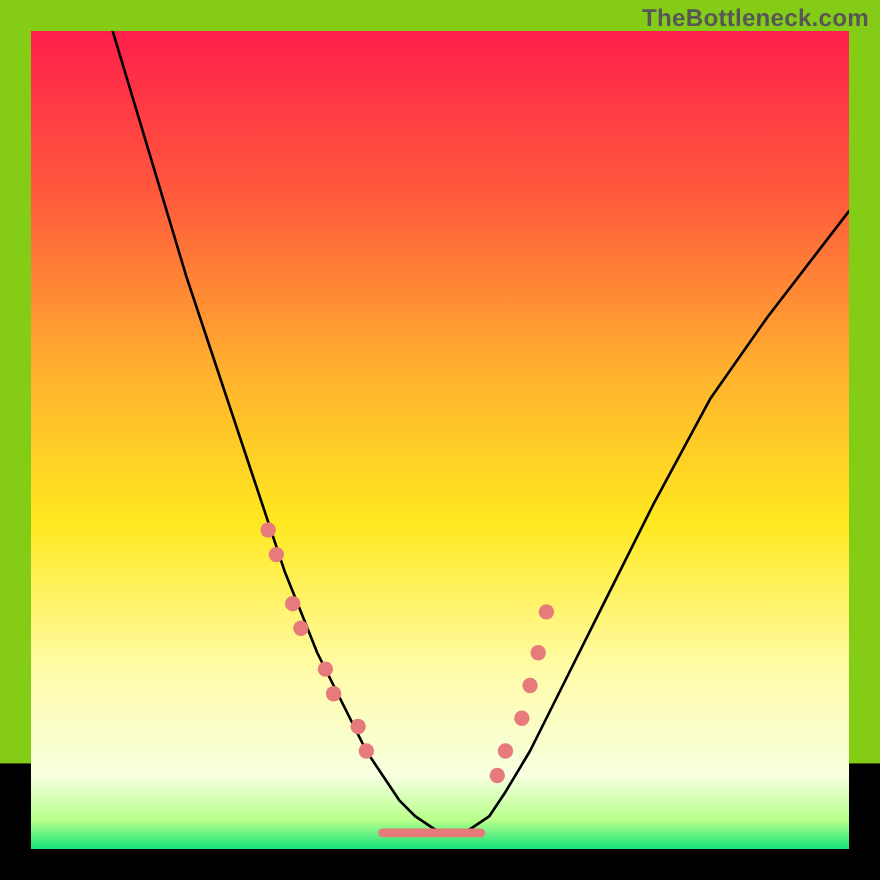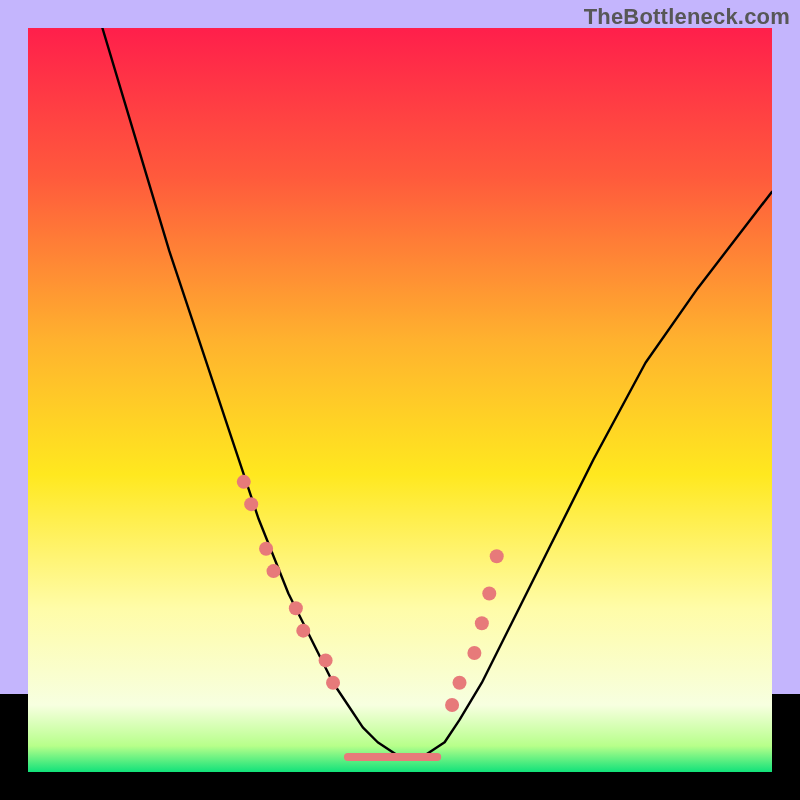--- a/index.html
+++ b/index.html
@@ -8,21 +8,21 @@
     width: 800px;
     height: 800px;
     overflow: hidden;
     background: #000;
     font-family: Arial, Helvetica, sans-serif;
   }
   .frame {
     position: relative;
     width: 800px;
     height: 694px;
-    background: #c4b5fd;
+    background: #84cc16;
   }
   .watermark {
     position: absolute;
     top: 4px;
     right: 10px;
     color: #575757;
     font-size: 22px;
     font-weight: 600;
     letter-spacing: 0.2px;
     z-index: 20;

